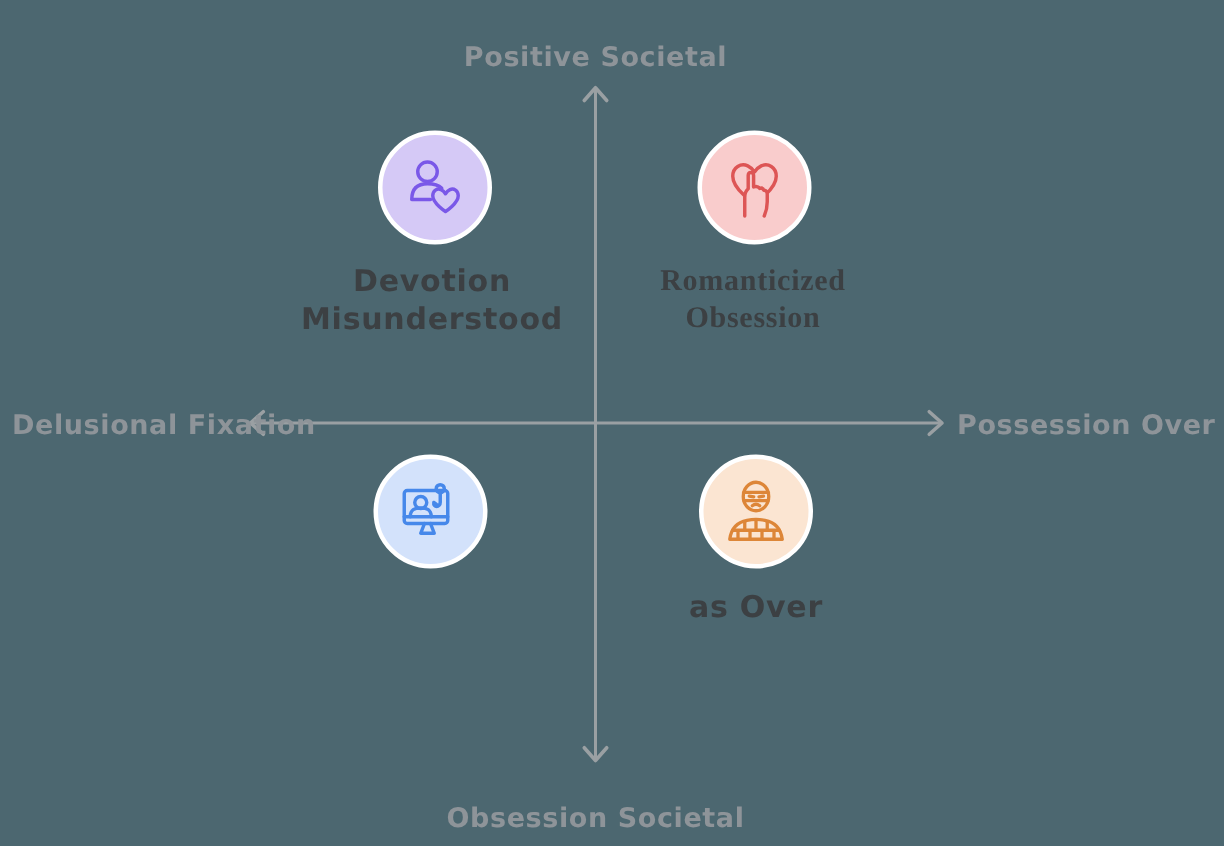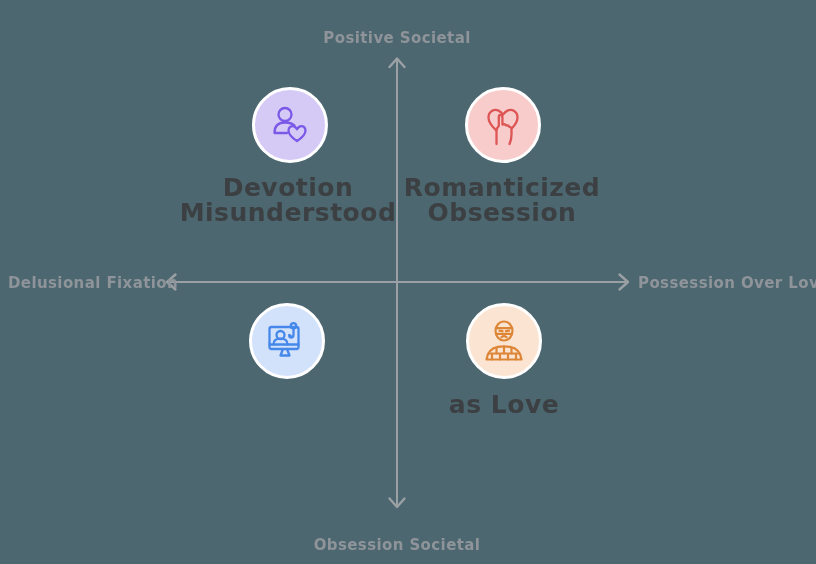--- a/index.html
+++ b/index.html
@@ -6,21 +6,21 @@
   body{font-family:"DejaVu Sans",sans-serif;}
   #stage{
     position:relative;width:816px;height:564px;overflow:hidden;
     background:#4c6770;
   }
   
   #axes{position:absolute;left:0;top:0;width:816px;height:564px;}
 
   
   .axis-label{
-    position:absolute;color:#8e9499;font-weight:bold;font-size:15px;
+    position:absolute;color:#8e9499;font-weight:bold;font-size:18px;
     line-height:19px;text-align:center;letter-spacing:.4px;white-space:pre-line;
   }
   .axis-label.top{left:297px;top:10px;width:200px;}
   .axis-label.bottom{left:297px;top:517px;width:200px;}
   .axis-label.left{left:8px;top:274px;width:148px;white-space:nowrap;}
   .axis-label.right{left:638px;top:274px;width:172px;text-align:left;white-space:nowrap;}
 
   
   .badge{
     position:absolute;width:70px;height:70px;border-radius:50%;
@@ -28,24 +28,24 @@
   }
   .badge.q1{left:252px;top:87px;background:#d5c9f6;}
   .badge.q2{left:465px;top:87px;background:#f9cccc;}
   .badge.q3{left:249px;top:303px;background:#d3e2fb;}
   .badge.q4{left:466px;top:303px;background:#fbe5d2;}
   .badge svg{display:block;}
 
   
   .q-label{
     position:absolute;width:240px;color:#3c4043;font-weight:bold;
-    font-size:25px;line-height:25px;text-align:center;letter-spacing:.5px;
+    font-size:20px;line-height:25px;text-align:center;letter-spacing:.5px;
   }
   .q-label.q1{left:168px;top:175px;}
-  .q-label.q2{left:382px;top:175px;}
+  .q-label.q2{left:382px;top:175px;font-family:Liberation Serif, serif;}
   .q-label.q3{left:165px;top:392px;}
   .q-label.q4{left:384px;top:392px;}
 </style>
 </head>
 <body>
 
 <div id="stage">
 
   <svg id="axes" viewBox="0 0 816 564" fill="none" stroke="#9aa0a3" stroke-width="2" stroke-linecap="round" stroke-linejoin="round">
     <path d="M397 60 V 505"></path>
@@ -116,16 +116,16 @@
       <path d="M15.5 30.2 V 35.5"></path>
       <path d="M23 28.6 V 35.5"></path>
       <path d="M30.5 30.2 V 35.5"></path>
       <path d="M11 36 V 41.5"></path>
       <path d="M19 36 V 41.5"></path>
       <path d="M27 36 V 41.5"></path>
       <path d="M35 36 V 41.5"></path>
     </svg>
   </div>
   <div class="q-label q4">
-    <div>as Love</div>
+    <div>as Over</div>
   </div>
 
 </div>
 
 </body></html>

